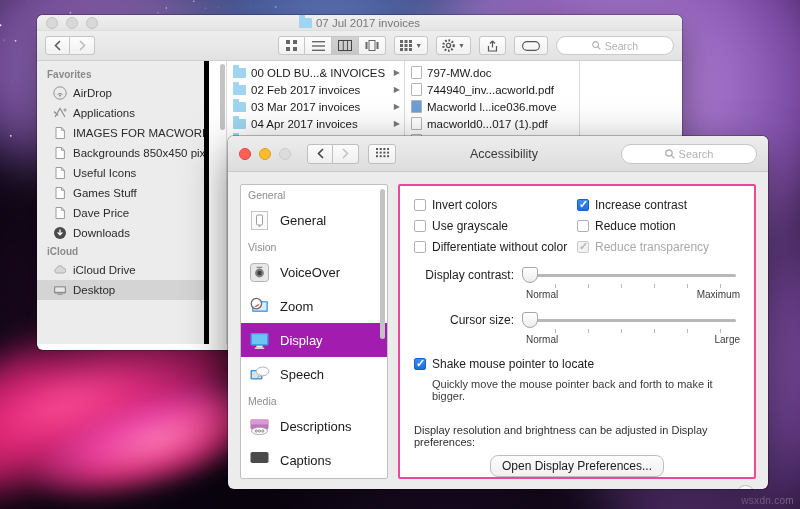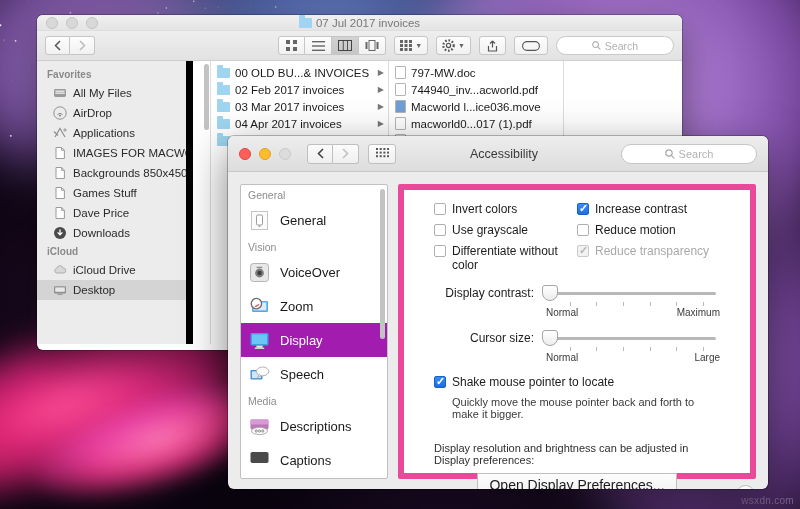--- a/index.html
+++ b/index.html
@@ -159,23 +159,23 @@
   #finder-search {
     width: 118px; height: 19px;
     background: #fff;
     border: 1px solid #c9c9c9;
     border-radius: 10px;
     display: flex; align-items: center; justify-content: center; gap: 4px;
     font-size: 10.5px; color: #b0b0b0;
   }
   #finder-body { display: flex; height: calc(100% - 52px); }
   #finder-sidebar {
-    width: 156px;
+    width: 172px;
     background: #ececec;
-    border-right: 7px solid #000000;
+    border-right: 5px solid #000000;
     padding-top: 5px;
     font-size: 11.5px;
     color: #2b2b2b;
     overflow: hidden;
   }
   .sb-head {
     font-size: 10px; color: #8a8a8a; font-weight: bold;
     padding: 3px 0 3px 10px;
   }
   .sb-row {
@@ -281,23 +281,23 @@
     display: flex; align-items: center; gap: 9px;
     padding-left: 7px;
     font-size: 13px; color: #1a1a1a;
   }
   .cat-row.sel { color: #fff; }
   .cat-ico { width: 23px; height: 23px; flex: 0 0 23px; position: relative; }
 
   #pane {
     flex: 1;
     background: #fff;
-    border: 6px solid #ec4899;
+    border: 2px solid #ec4899;
     border-radius: 2px;
-    padding: 12px 30px;
+    padding: 12px 14px;
     position: relative;
   }
   .cbrow { display: flex; align-items: flex-start; gap: 6px; margin-bottom: 7px; }
   .cb {
     width: 12px; height: 12px; flex: 0 0 12px;
     margin-top: 1px;
     background: #fff; border: 1px solid #b0b0b0; border-radius: 2px;
   }
   .cb.on {
     background: linear-gradient(#3b8cf5,#1a6fe0);
@@ -355,23 +355,23 @@
     margin: 2px 0 0 18px;
   }
   .note {
     font-size: 11px; color: #2e2e2e;
     margin-top: 22px;
   }
   .pushbtn {
     margin: 7px auto 4px auto;
     display: block;
     padding: 3px 11px;
-    font-size: 14px; color: #1c1c1c;
+    font-size: 12px; color: #1c1c1c;
     background: linear-gradient(#fdfdfd,#f0f0f0);
-    border: 1px solid #bebebe; border-radius: 0;
+    border: 1px solid #bebebe; border-radius: 8px;
     font-family: "Liberation Sans", sans-serif;
   }
   #access-bottom {
     height: 34px;
     display: flex; align-items: center;
     padding: 0 14px;
     position: relative;
   }
   #helpbtn {
     position: absolute; right: 13px; top: 6px;
@@ -922,30 +922,20 @@
           <path d="M5.8 5.8 L8.4 8.4" stroke="#b0b0b0" stroke-width="1.2"></path>
         </svg>
       <span>Search</span>
     </div>
   </div>
 
   <div id="finder-body">
     <div id="finder-sidebar">
       <div class="sb-head">Favorites</div>
 
-      <div class="sb-row">
-        <span class="sb-ico">
-          <svg width="14" height="14" viewBox="0 0 14 14">
-              <rect x="1" y="3" width="12" height="8" rx="1.4" fill="#9a9a9a"></rect>
-              <rect x="2.4" y="4.6" width="9.2" height="1.1" fill="#fff"></rect>
-              <rect x="2.4" y="6.6" width="9.2" height="1.1" fill="#fff"></rect>
-            </svg>
-        </span>
-        <span class="lbl">All My Files</span>
-      </div>
 
       <div class="sb-row">
         <span class="sb-ico">
           <svg width="14" height="14" viewBox="0 0 14 14">
               <circle cx="7" cy="7" r="6.2" fill="none" stroke="#8f8f8f" stroke-width="1"></circle>
               <path d="M4.4 8.6 A3.6 3.6 0 0 1 9.6 8.6" fill="none" stroke="#8f8f8f" stroke-width="1"></path>
               <circle cx="7" cy="9.6" r="1.1" fill="#8f8f8f"></circle>
             </svg>
         </span>
         <span class="lbl">AirDrop</span>
@@ -975,20 +965,29 @@
       <div class="sb-row">
         <span class="sb-ico">
           <svg width="14" height="14" viewBox="0 0 14 14">
               <path d="M3 1.5 L8.6 1.5 L11.4 4.3 L11.4 12.5 L3 12.5 Z" fill="#fff" stroke="#9b9b9b" stroke-width="1"></path>
               <path d="M8.6 1.5 L8.6 4.3 L11.4 4.3" fill="none" stroke="#9b9b9b" stroke-width="1"></path>
             </svg>
         </span>
         <span class="lbl">Backgrounds 850x450 pixels</span>
       </div>
 
+      <div class="sb-row">
+        <span class="sb-ico">
+          <svg width="14" height="14" viewBox="0 0 14 14">
+              <path d="M3 1.5 L8.6 1.5 L11.4 4.3 L11.4 12.5 L3 12.5 Z" fill="#fff" stroke="#9b9b9b" stroke-width="1"></path>
+              <path d="M8.6 1.5 L8.6 4.3 L11.4 4.3" fill="none" stroke="#9b9b9b" stroke-width="1"></path>
+            </svg>
+        </span>
+        <span class="lbl">Useful Icons</span>
+      </div>
 
       <div class="sb-row">
         <span class="sb-ico">
           <svg width="14" height="14" viewBox="0 0 14 14">
               <path d="M3 1.5 L8.6 1.5 L11.4 4.3 L11.4 12.5 L3 12.5 Z" fill="#fff" stroke="#9b9b9b" stroke-width="1"></path>
               <path d="M8.6 1.5 L8.6 4.3 L11.4 4.3" fill="none" stroke="#9b9b9b" stroke-width="1"></path>
             </svg>
         </span>
         <span class="lbl">Games Stuff</span>
       </div>

